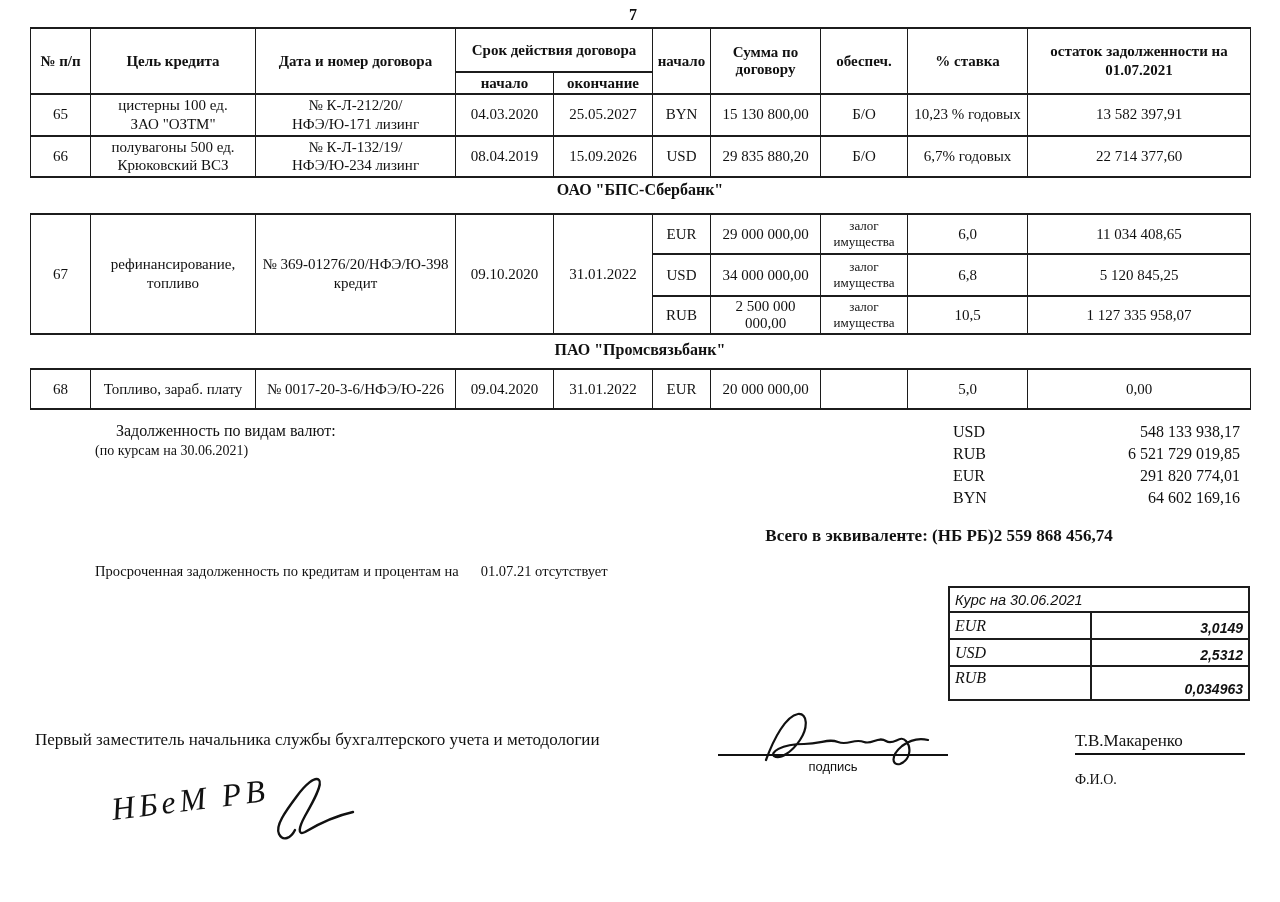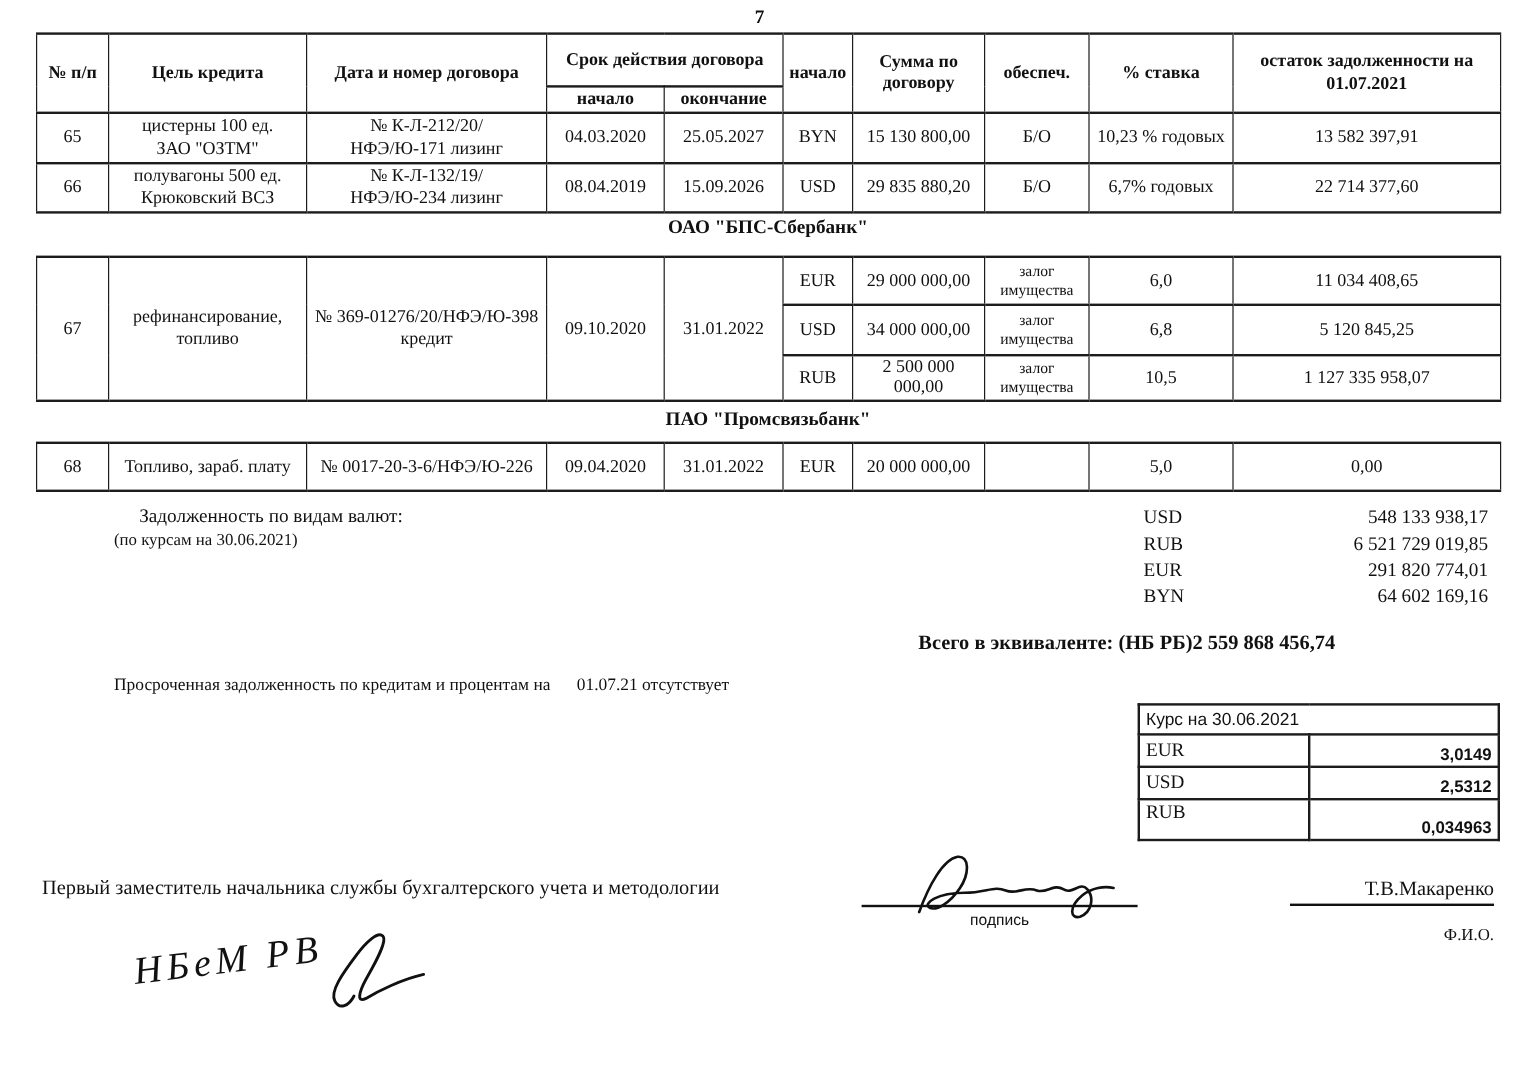--- a/index.html
+++ b/index.html
@@ -41,29 +41,29 @@
     position: absolute; left: 640px; top: 526px; width: 598px;
     display: flex; justify-content: center;
     font-weight: bold; font-size: 17px;
   }
   .overdue { position: absolute; left: 95px; top: 563px; font-size: 14.5px; }
   .overdue .date { margin-left: 22px; }
   table.rates {
     position: absolute; left: 948px; top: 586px; width: 300px;
     border-collapse: collapse; table-layout: fixed; font-size: 15px;
   }
-  table.rates th, table.rates td { border: 2px solid #1c1c1c; padding: 2px 5px; }
+  table.rates th, table.rates td { border: 2px solid #1c1c1c; padding: 2px 5px; font-style: italic; }
   table.rates .rt-title { font-family: "Liberation Sans", sans-serif; font-weight: normal; text-align: left; font-size: 14.5px; }
   table.rates td.code { text-align: left; font-size: 16px; }
   table.rates td.val { text-align: right; font-family: "Liberation Sans", sans-serif; font-weight: bold; font-size: 14px; vertical-align: bottom; }
   .position-text { position: absolute; left: 35px; top: 730px; font-size: 17px; }
   .sig-line { position: absolute; left: 718px; top: 716px; width: 230px; height: 40px; border-bottom: 2px solid #111; }
   .sig-caption { position: absolute; left: 718px; top: 759px; width: 230px; text-align: center; font-family: "Liberation Sans", sans-serif; font-size: 13px; }
   .sig-scribble { position: absolute; left: 752px; top: 708px; }
-  .name-block { position: absolute; left: 1075px; top: 731px; width: 170px; text-align: right; }
+  .name-block { position: absolute; left: 1075px; top: 731px; width: 170px; text-align: left; }
   .name-text { font-size: 17px; border-bottom: 2px solid #111; padding-bottom: 2px; }
   .name-caption { font-size: 14px; margin-top: 17px; }
   .hand-note { position: absolute; left: 95px; top: 768px; }
 </style>
 </head>
 <body>
 
 <div class="page">
 
   <div class="pagenum">7</div>

